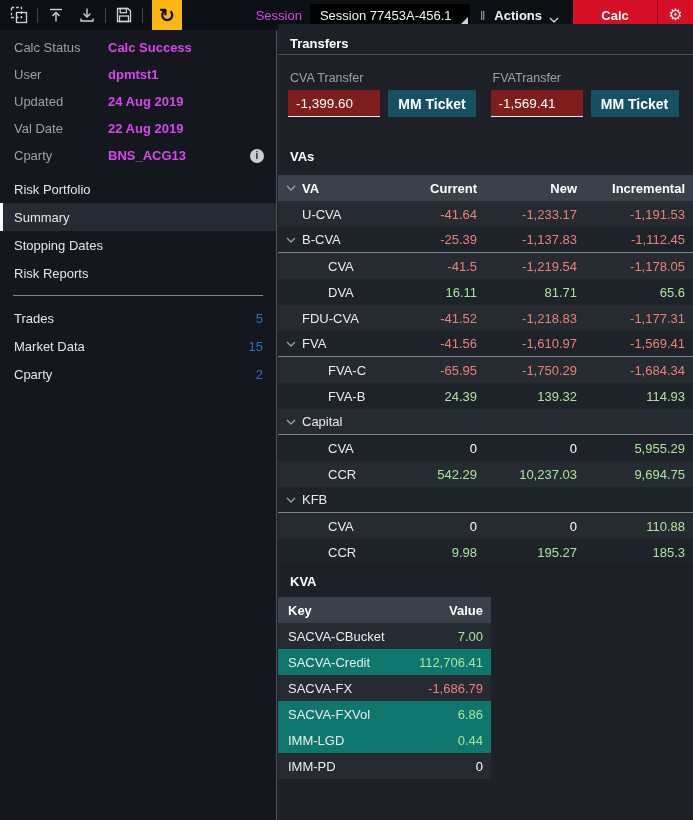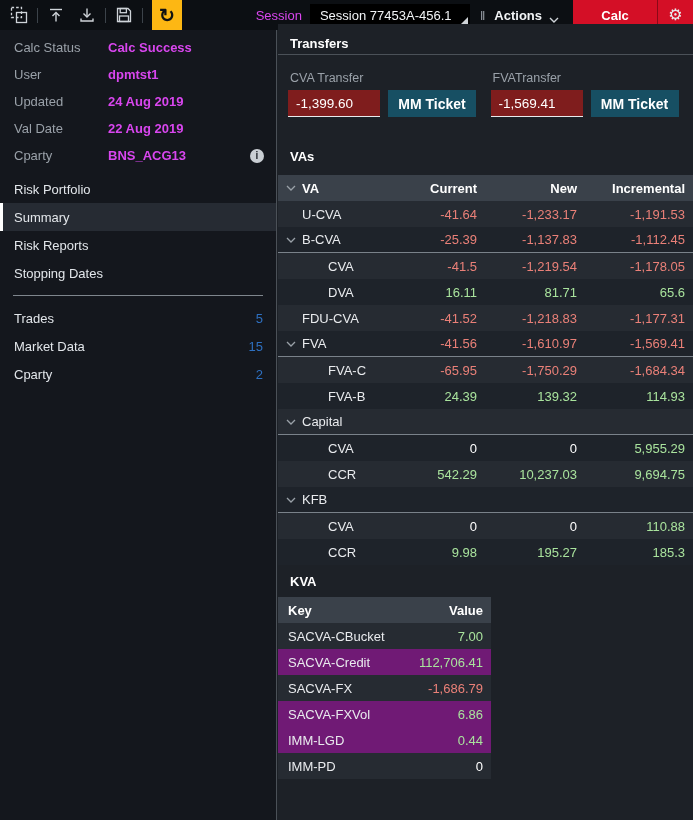--- a/index.html
+++ b/index.html
@@ -87,21 +87,21 @@
   .num.neg { color:#ea8078; }
   .num.pos { color:#a9e39d; }
   .num.zero { color:#ffffff; }
 
   
   .kva-title { margin-top:9px; height:18px; }
   .kva-table { margin-top:5px; width:213px; }
   .krow { display:flex; height:26px; align-items:center; }
   .krow.head { background:#3a414a; font-weight:700; color:#fff; }
   .krow.alt0 { background:#262b32; }
-  .krow.alt1 { background:#701a75;gap:23px; }
+  .krow.alt1 { background:#0f766e;gap:23px; }
   .k-key { flex:1; padding-left:10px; white-space:nowrap; }
   .k-val { width:105px; text-align:right; padding-right:8px; }
 
   svg.ic { display:block; }
 </style>
 </head>
 <body>
 
 <div class="app">
 
@@ -179,22 +179,22 @@
       <div class="info-row">
         <span class="info-label">Cparty</span>
         <span class="info-value">BNS_ACG13</span>
         <span class="info-i">i</span>
       </div>
     </div>
 
     <nav class="nav">
       <div class="nav-item">Risk Portfolio</div>
       <div class="nav-item active">Summary</div>
+      <div class="nav-item">Stopping Dates</div>
       <div class="nav-item">Risk Reports</div>
-      <div class="nav-item">Stopping Dates</div>
     </nav>
 
     <hr class="side-hr">
 
     <div>
       <div class="count-row">
         <span class="count-label">Trades</span>
         <span class="count-num">5</span>
       </div>
       <div class="count-row">

